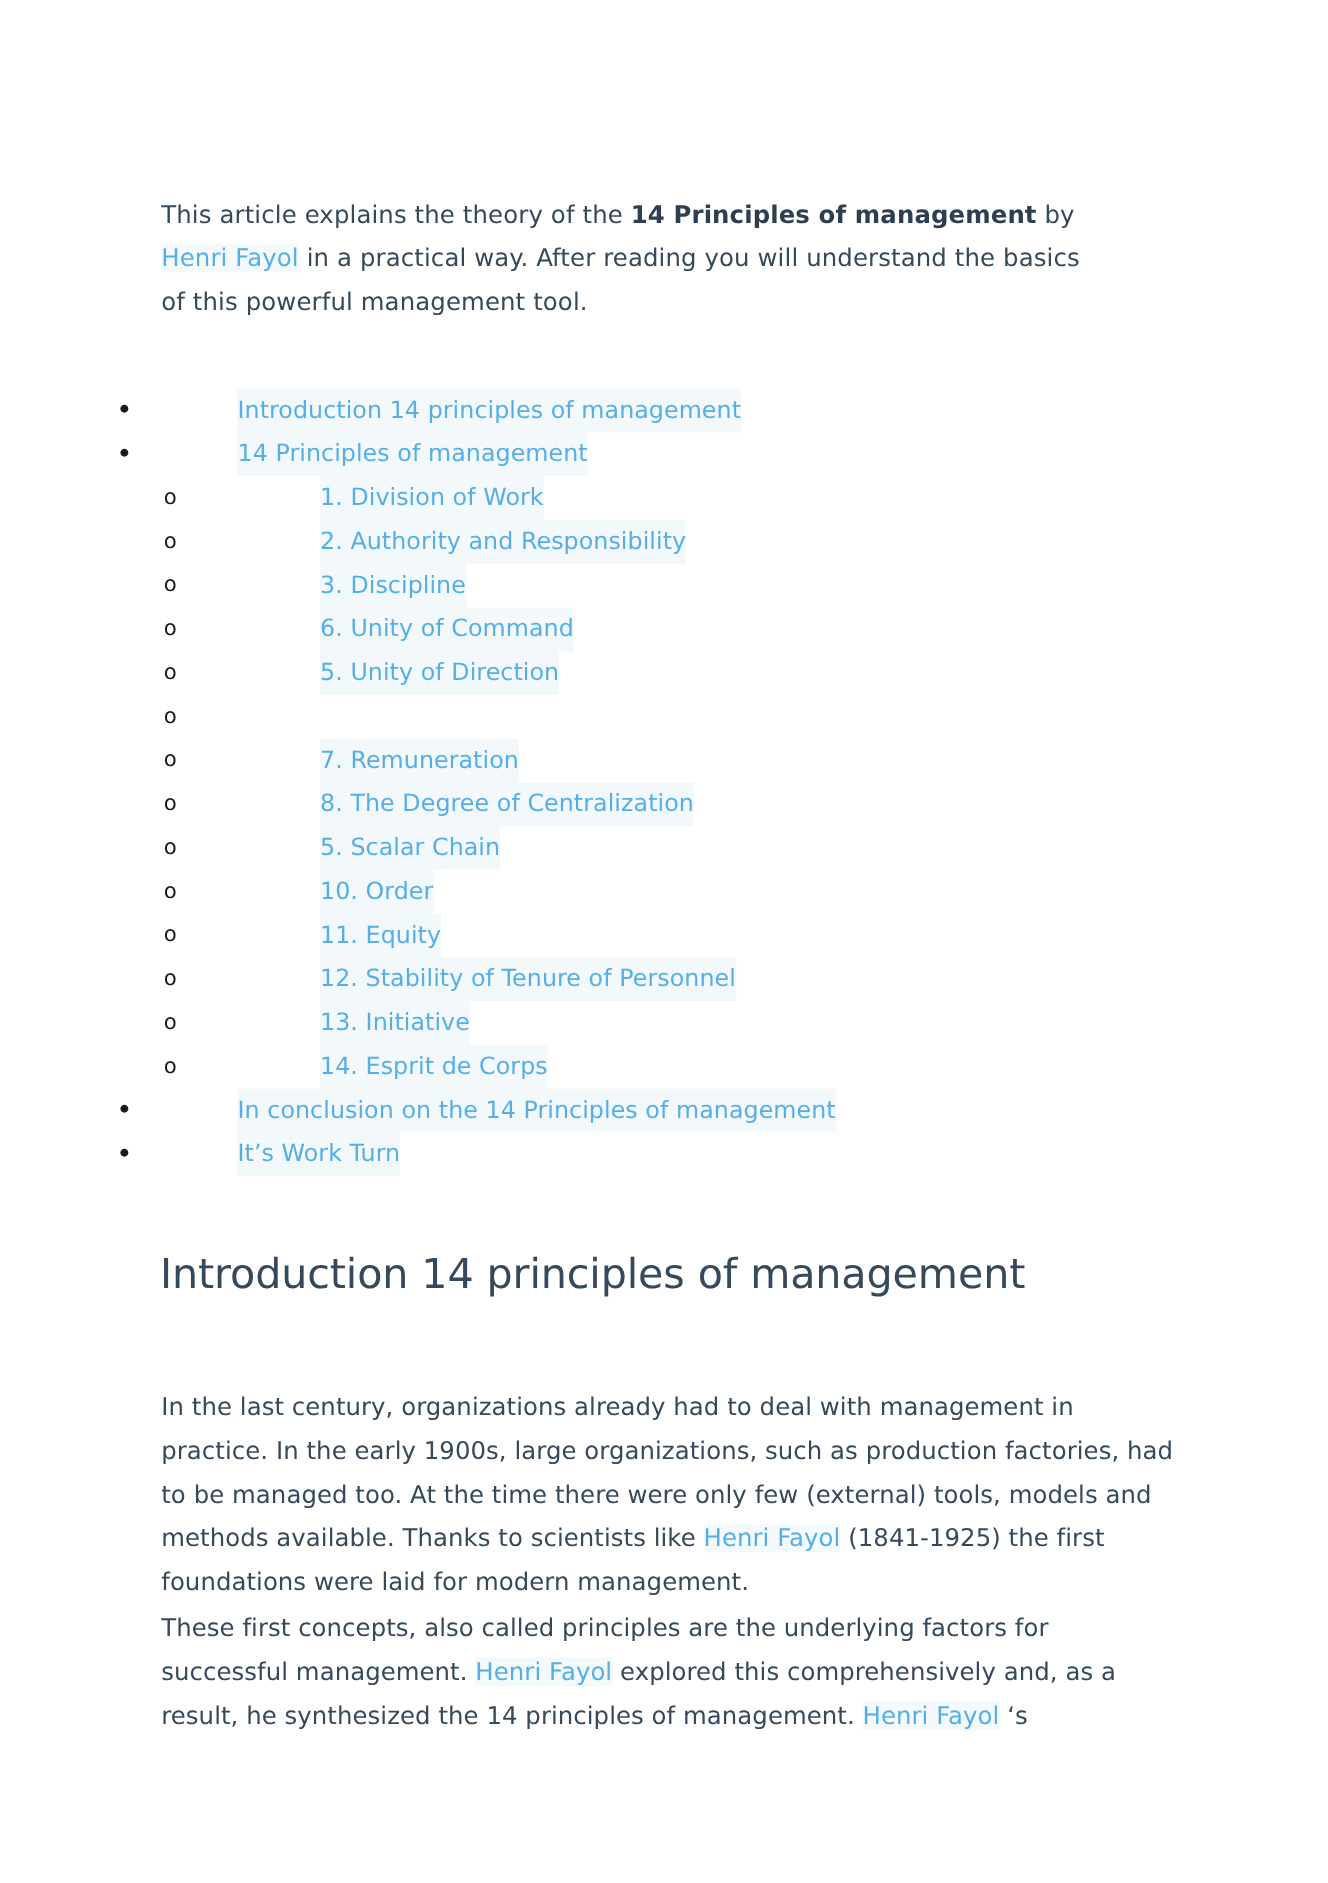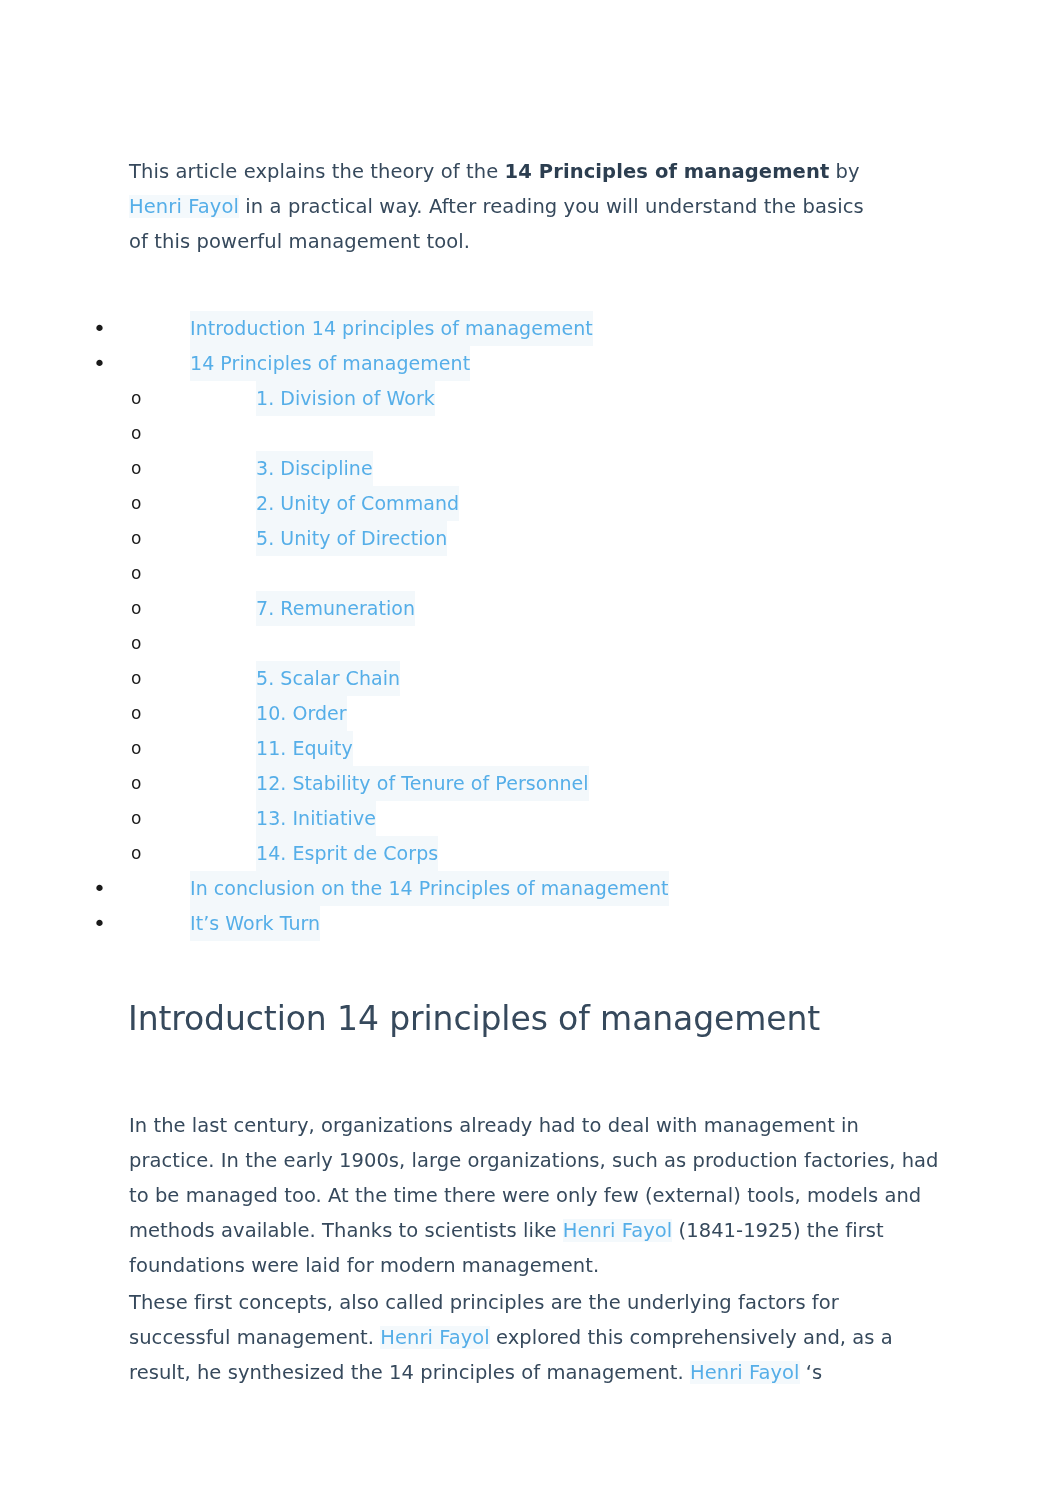--- a/index.html
+++ b/index.html
@@ -130,42 +130,44 @@
       <div class="toc-row level1">
         <span class="marker">•</span>
         <a class="toc-link" href="#">14 Principles of management</a>
       </div>
       <div class="toc-row level2">
         <span class="marker">o</span>
         <a class="toc-link" href="#">1. Division of Work</a>
       </div>
       <div class="toc-row level2">
         <span class="marker">o</span>
+        <a class="toc-link" href="#">2. Authority and Responsibility</a>
       </div>
       <div class="toc-row level2">
         <span class="marker">o</span>
         <a class="toc-link" href="#">3. Discipline</a>
       </div>
       <div class="toc-row level2">
         <span class="marker">o</span>
-        <a class="toc-link" href="#">2. Unity of Command</a>
+        <a class="toc-link" href="#">6. Unity of Command</a>
       </div>
       <div class="toc-row level2">
         <span class="marker">o</span>
         <a class="toc-link" href="#">5. Unity of Direction</a>
       </div>
       <div class="toc-row level2">
         <span class="marker">o</span>
       </div>
       <div class="toc-row level2">
         <span class="marker">o</span>
         <a class="toc-link" href="#">7. Remuneration</a>
       </div>
       <div class="toc-row level2">
         <span class="marker">o</span>
+        <a class="toc-link" href="#">8. The Degree of Centralization</a>
       </div>
       <div class="toc-row level2">
         <span class="marker">o</span>
         <a class="toc-link" href="#">5. Scalar Chain</a>
       </div>
       <div class="toc-row level2">
         <span class="marker">o</span>
         <a class="toc-link" href="#">10. Order</a>
       </div>
       <div class="toc-row level2">

